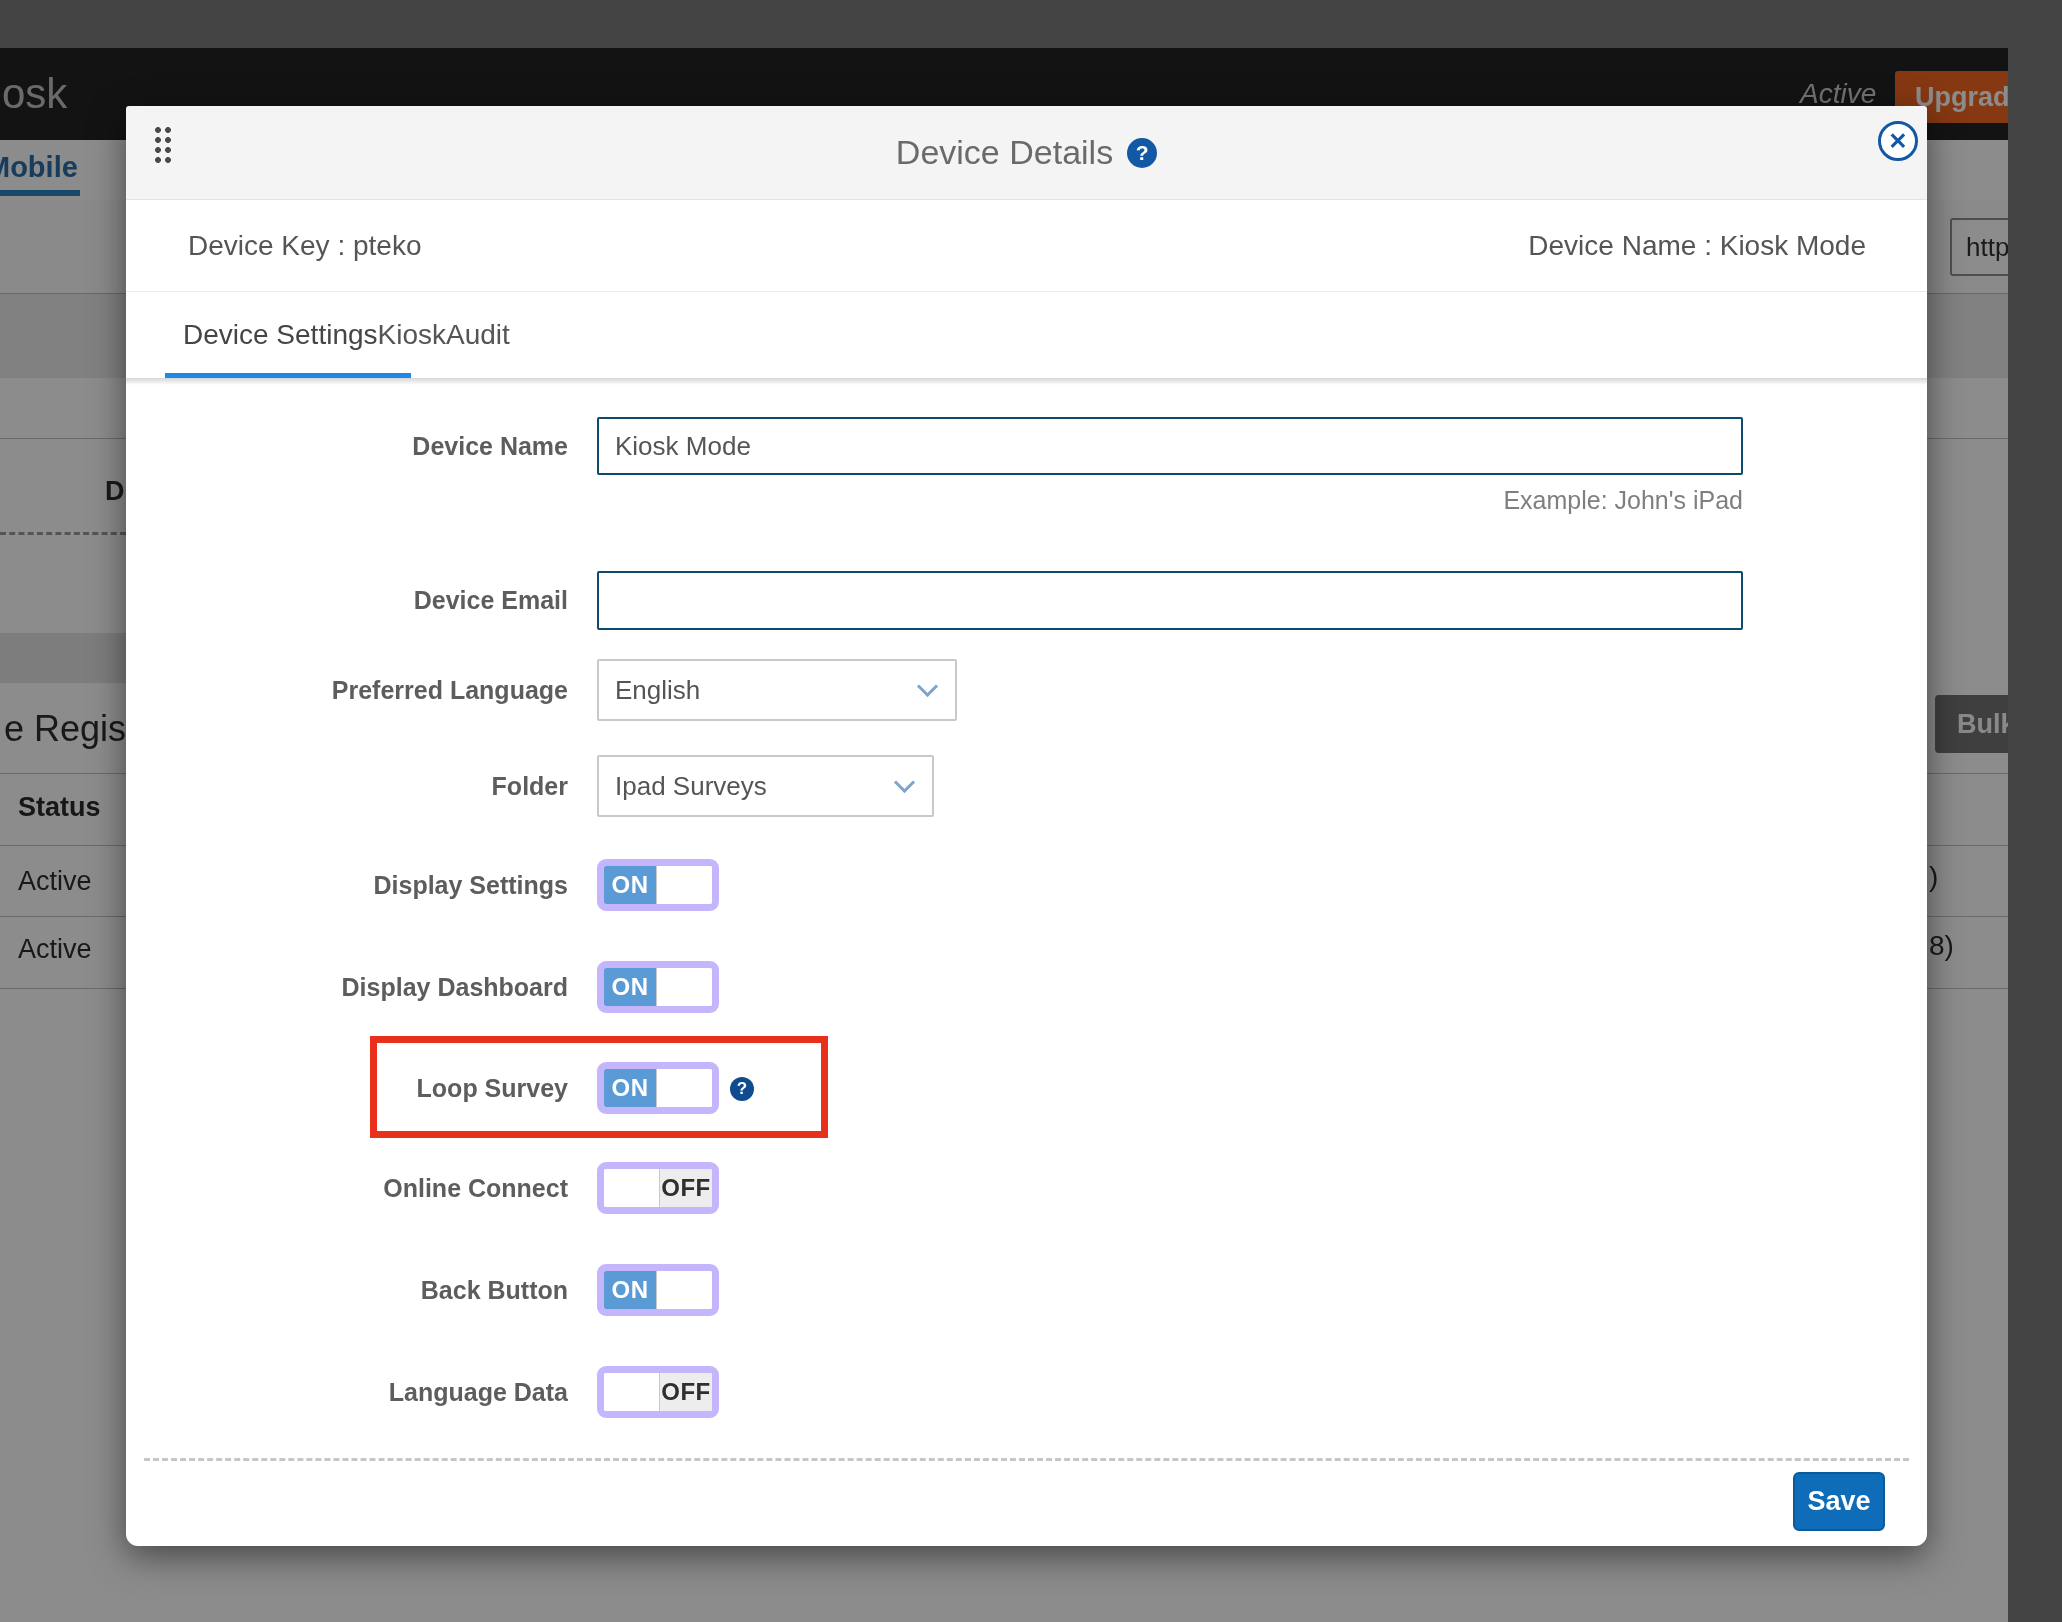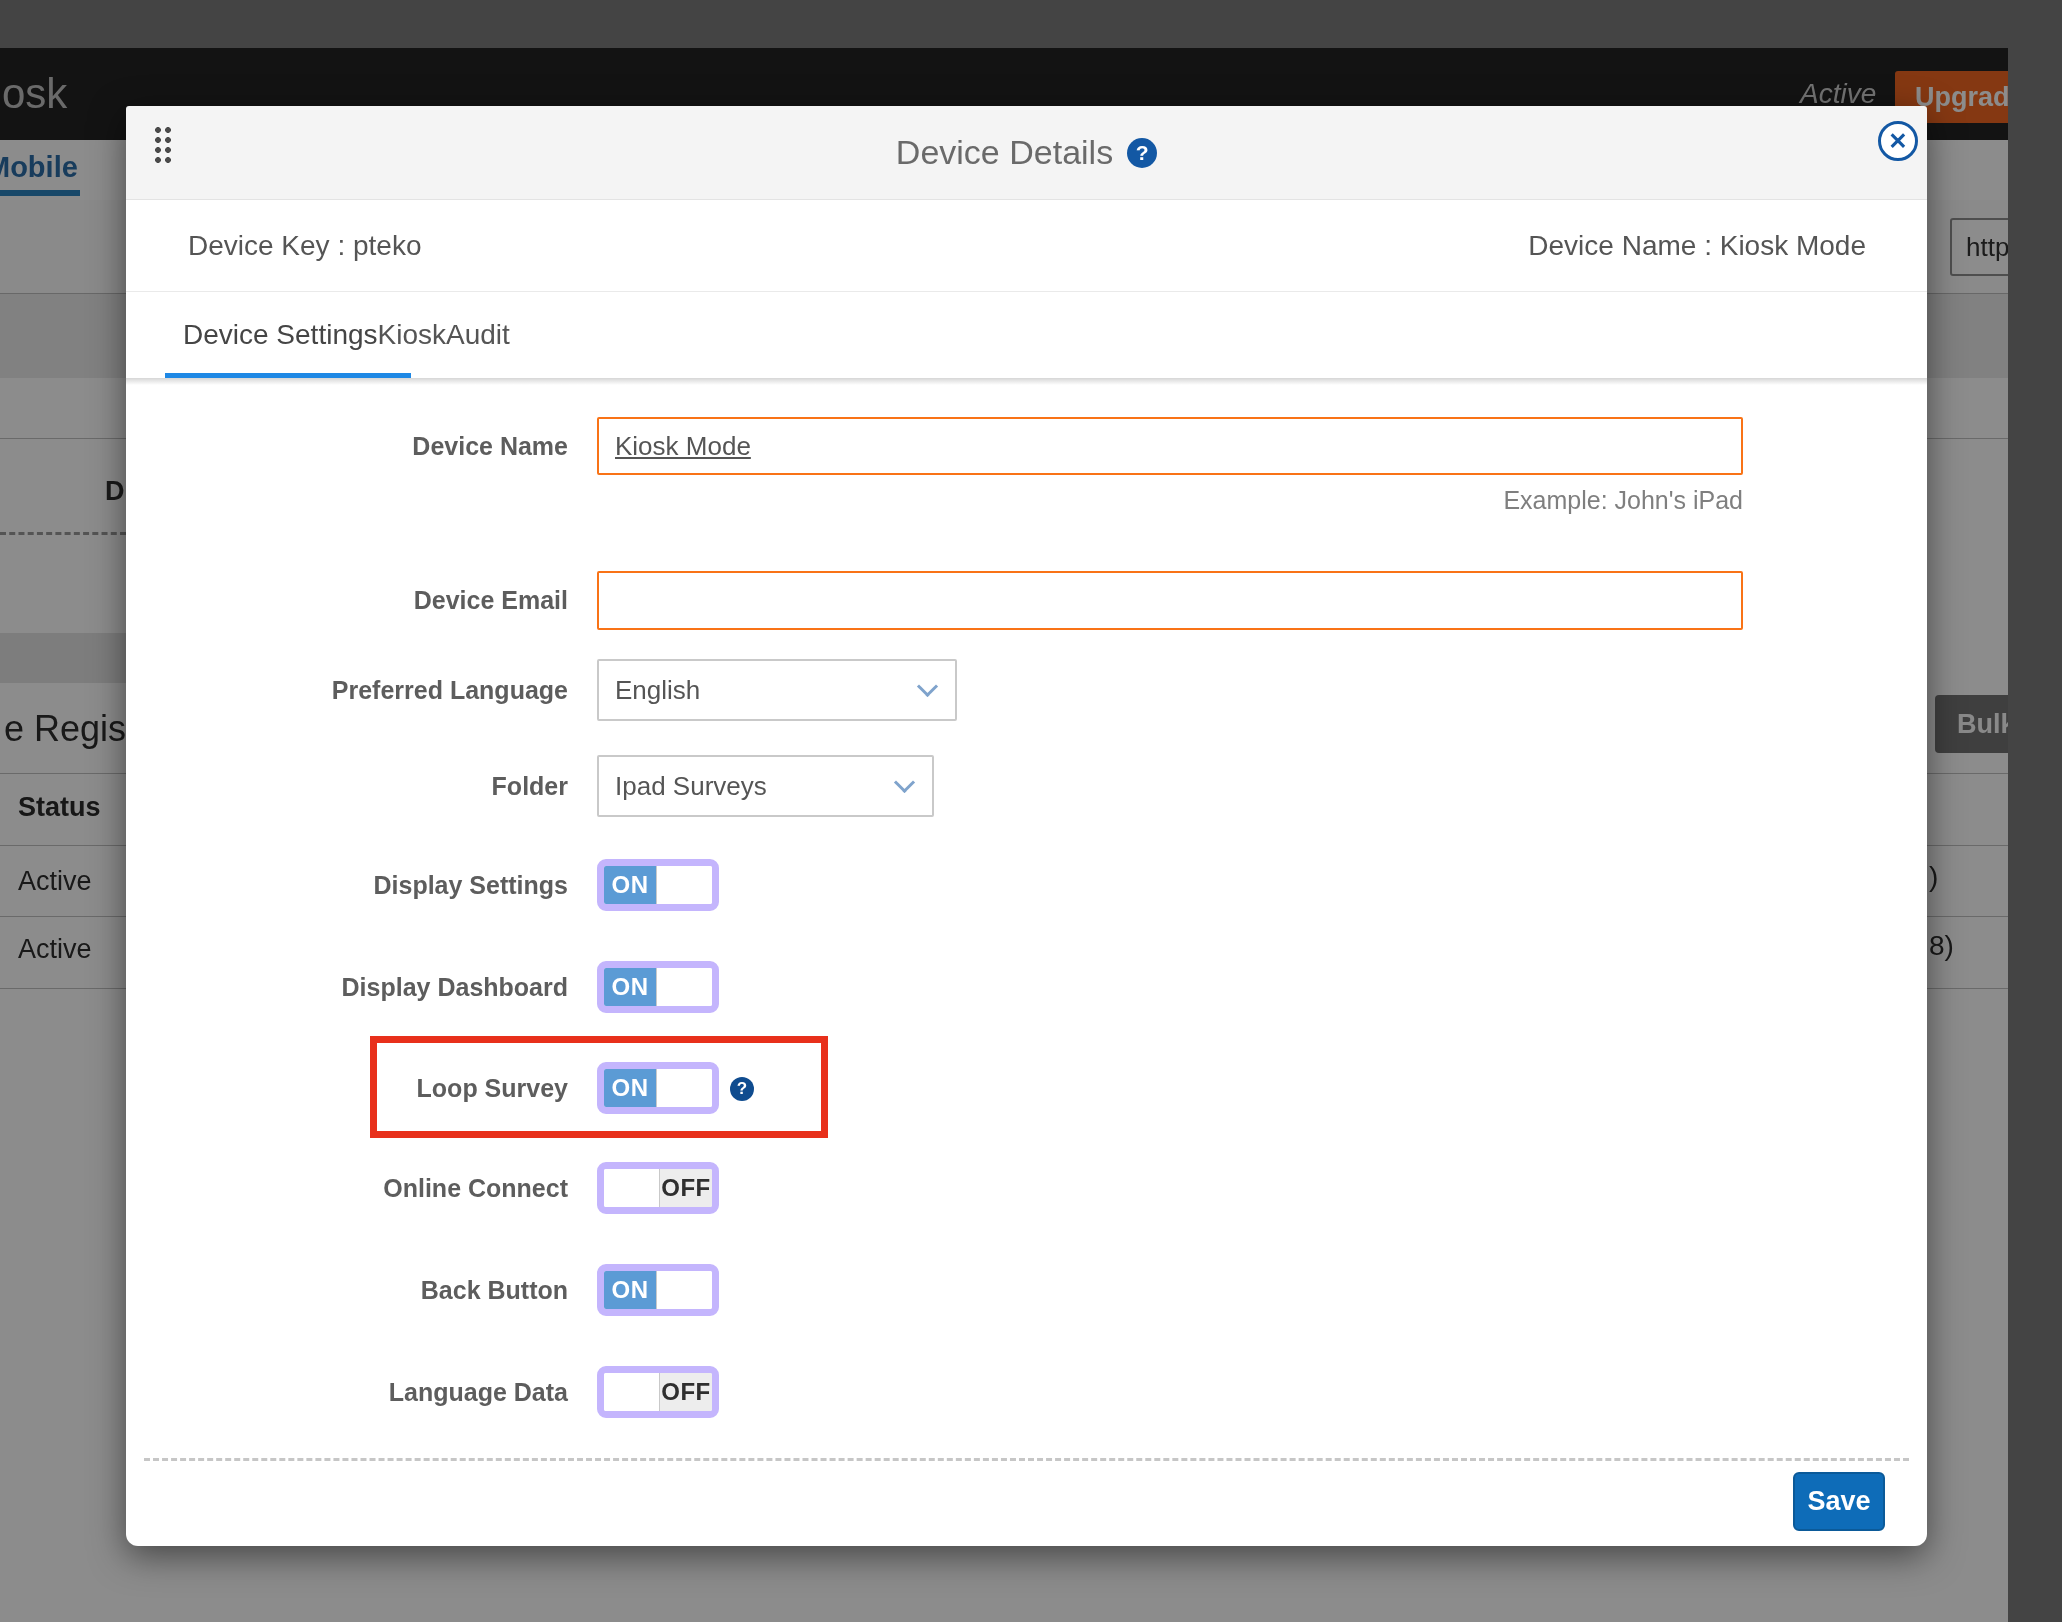--- a/index.html
+++ b/index.html
@@ -61,22 +61,22 @@
   .tabs{left:0;top:186px;width:100%;height:86px;display:flex;align-items:center;padding-left:57px;}
   .tab{font-size:28px;color:#555;cursor:pointer;}
   .tab.active{color:#454545;}
   .tab-underline{left:39px;top:267px;width:246px;height:5px;background:#1e88e5;}
   .tabs-shadow{left:0;top:272px;width:100%;height:7px;
     background:linear-gradient(to bottom,rgba(0,0,0,0.16),rgba(0,0,0,0));}
 
   .frow{position:absolute;left:0;width:100%;}
   .flabel{position:absolute;left:0;top:0;width:442px;height:100%;text-align:right;
     font-weight:bold;color:#5d5d5d;font-size:25px;display:flex;align-items:center;justify-content:flex-end;}
-  .text-input{position:absolute;left:471px;top:0;width:1146px;height:100%;border:2px solid #f97316;
-    border-radius:2px;font-size:26px;color:#555;padding:0 16px;outline:none;background:#fff;text-decoration:underline;}
+  .text-input{position:absolute;left:471px;top:0;width:1146px;height:100%;border:2px solid #0c4a6e;
+    border-radius:2px;font-size:26px;color:#555;padding:0 16px;outline:none;background:#fff;}
   .helper{position:absolute;left:471px;top:380px;width:1146px;text-align:right;font-size:25px;color:#7f7f7f;}
   .select-box{position:absolute;left:471px;top:0;height:100%;border:2px solid #c9c9c9;border-radius:2px;
     background:#fff;font-size:26px;color:#555;display:flex;align-items:center;padding:0 16px;cursor:pointer;}
   .sel-lang{width:360px;}
   .sel-folder{width:337px;}
   .chevron{position:absolute;right:20px;top:50%;width:15px;height:15px;margin-top:-11px;
     border-right:3px solid #7fa3cc;border-bottom:3px solid #7fa3cc;transform:rotate(45deg);}
   .toggle{position:absolute;left:471px;top:0;width:122px;height:52px;border:7px solid #c4b5fd;
     border-radius:9px;display:flex;overflow:hidden;cursor:pointer;background:#fff;}
   .tg-fill{flex:1;display:flex;align-items:center;justify-content:center;

